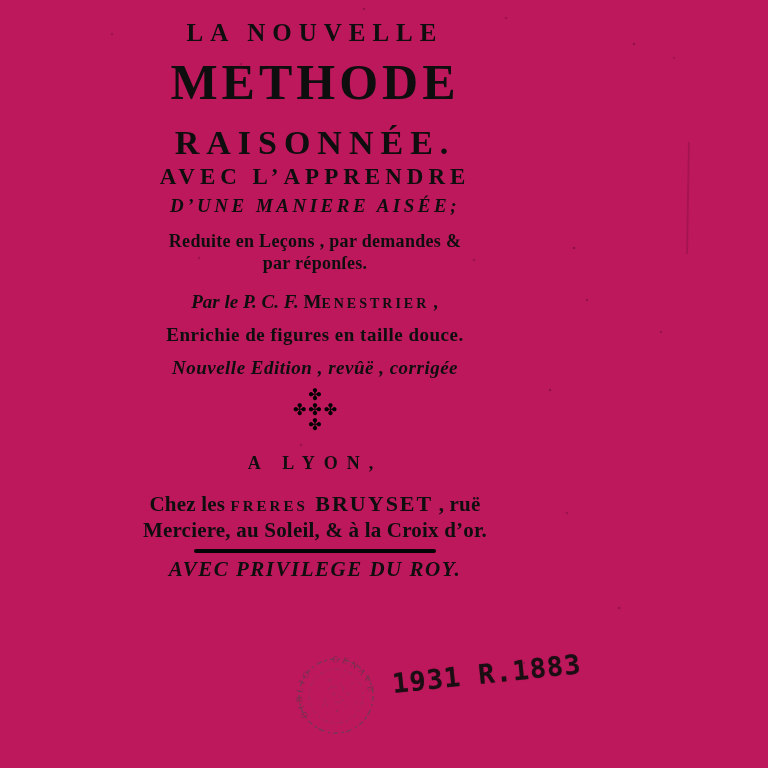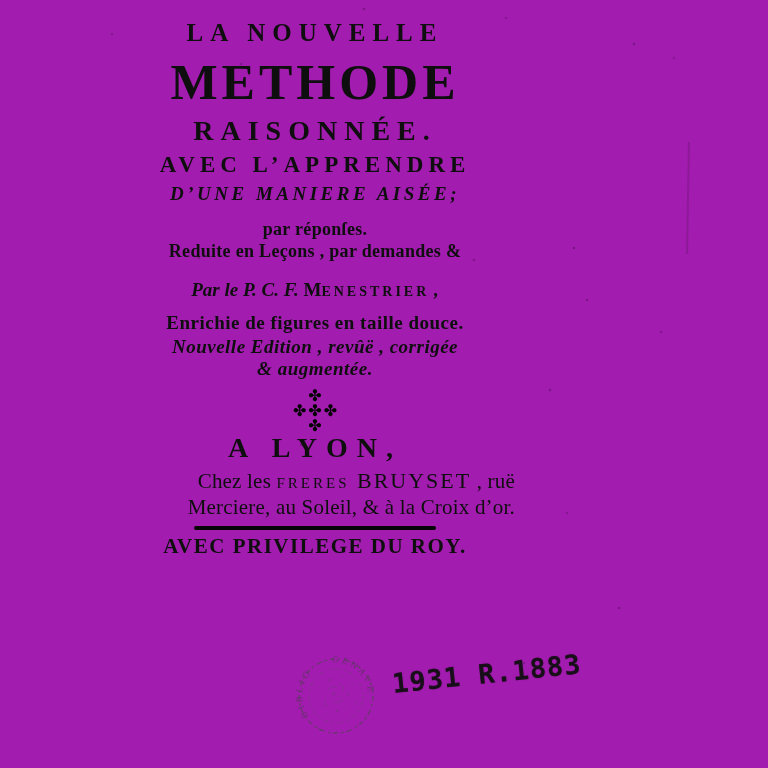--- a/index.html
+++ b/index.html
@@ -1,48 +1,48 @@
 <!DOCTYPE html>
 <html><head>
 <meta charset="utf-8">
 <style>
   html,body{margin:0;padding:0;background:#e8e8e8;}
   .page{
     position:relative;width:768px;height:768px;margin:0 auto;
-    background:#a21caf;overflow:hidden;
+    background:#be185d;overflow:hidden;
     font-family:"Liberation Serif","DejaVu Serif",serif;
     color:#0e0e0e;
   }
   .col{
     position:absolute;left:115px;top:0;width:400px;
     text-align:center;padding-top:18px;
   }
   .t1{font-size:25px;line-height:30px;font-weight:700;letter-spacing:7px;}
   .t2{font-size:50px;line-height:56px;font-weight:700;letter-spacing:4px;margin-top:6px;text-align:center;}
-  .t3{font-size:28px;line-height:34px;font-weight:700;letter-spacing:7px;margin-top:4px;}
+  .t3{font-size:34px;line-height:34px;font-weight:700;letter-spacing:7px;margin-top:16px;}
   .t4{font-size:42px;line-height:44px;font-weight:700;letter-spacing:2px;margin-top:2px;}
   .t5{font-size:23px;line-height:26px;font-weight:700;letter-spacing:5px;margin-top:4px;}
   .t6{font-size:19px;line-height:24px;font-weight:700;letter-spacing:3.5px;margin-top:4px;font-style:italic;}
   .sub{font-size:18px;line-height:22px;font-weight:700;margin-top:12px;letter-spacing:0.3px;}
   .author{font-size:19px;line-height:22px;font-style:italic;font-weight:700;margin-top:17px;}
   .author .cap-m{font-style:normal;font-size:19px;}
   .author .smallcaps{font-style:normal;font-size:14px;letter-spacing:3px;font-weight:700;}
   .author .jesus{font-style:normal;font-size:15px;letter-spacing:3.5px;font-weight:700;}
   .enrichie{font-size:19px;line-height:23px;font-weight:700;margin-top:8px;letter-spacing:0.5px;}
-  .edition{font-size:19px;line-height:22px;font-style:italic;font-weight:700;margin-top:2px;letter-spacing:0.5px;}
+  .edition{font-size:19px;line-height:22px;font-style:italic;font-weight:700;margin-top:11px;letter-spacing:0.5px;}
   .ornament{margin-top:8px;font-family:"DejaVu Sans",sans-serif;font-size:16px;line-height:15px;color:#000;}
   .ornament .orow{height:15px;}
   .ornament .mid span{margin:0 1px;}
-  .city{font-size:28px;line-height:30px;font-weight:700;letter-spacing:9px;margin-top:0;}
-  .pub{font-size:21px;line-height:24px;font-weight:400;margin-top:6px;letter-spacing:0.2px;text-align:right;}
+  .city{font-size:18px;line-height:30px;font-weight:700;letter-spacing:9px;margin-top:16px;}
+  .pub{font-size:21px;line-height:24px;font-weight:700;margin-top:14px;letter-spacing:0.2px;}
   .pub .frs{font-size:15px;letter-spacing:3px;}
   .pub .bruyset{font-size:22px;letter-spacing:2px;}
   .rule{width:242px;height:3.5px;background:#050505;margin:7px auto 0 auto;border-radius:2px;}
   .year{font-size:21px;line-height:26px;font-weight:700;letter-spacing:3px;margin-top:5px;}
-  .priv{font-size:21px;line-height:26px;font-weight:700;letter-spacing:1.5px;margin-top:3px;}
+  .priv{font-size:21px;line-height:26px;font-weight:700;font-style:italic;letter-spacing:1.5px;margin-top:3px;}
   .stamp{position:absolute;left:290px;top:650px;}
   .acc{
     position:absolute;left:394px;top:668px;
     font-family:"DejaVu Sans Mono","Liberation Mono",monospace;
     font-weight:700;font-size:27px;letter-spacing:1px;
     color:rgba(15,15,15,0.88);
     transform:rotate(-6deg);transform-origin:left bottom;
     text-shadow:0 0 1px rgba(0,0,0,0.45);
   }
   .specks{
@@ -76,33 +76,32 @@
 <div class="page">
 
   <div class="col">
     <div class="t1">LA NOUVELLE</div>
     <div class="t2">METHODE</div>
     <div class="t3">RAISONNÉE.</div>
     <div class="t5">AVEC L’APPRENDRE</div>
     <div class="t6">D’UNE MANIERE AISÉE;</div>
 
     <div class="sub">
+      <div>Reduite en Leçons , par demandes &amp;</div>
       <div>par réponſes.</div>
-      <div>Reduite en Leçons , par demandes &amp;</div>
     </div>
 
     <div class="author">
       <div><span>Par le P. C. F. </span><span class="cap-m">M</span><span class="smallcaps">ENESTRIER</span><span> ,</span></div>
     </div>
 
     <div class="enrichie">Enrichie de figures en taille douce.</div>
 
     <div class="edition">
       <div>Nouvelle Edition , revûë , corrigée</div>
-      <div>&amp; augmentée.</div>
     </div>
 
     <div class="ornament">
       <div class="orow"><span>✤</span></div>
       <div class="orow mid"><span>✤</span><span>✤</span><span>✤</span></div>
       <div class="orow"><span>✤</span></div>
     </div>
 
     <div class="city">A LYON,</div>
 

